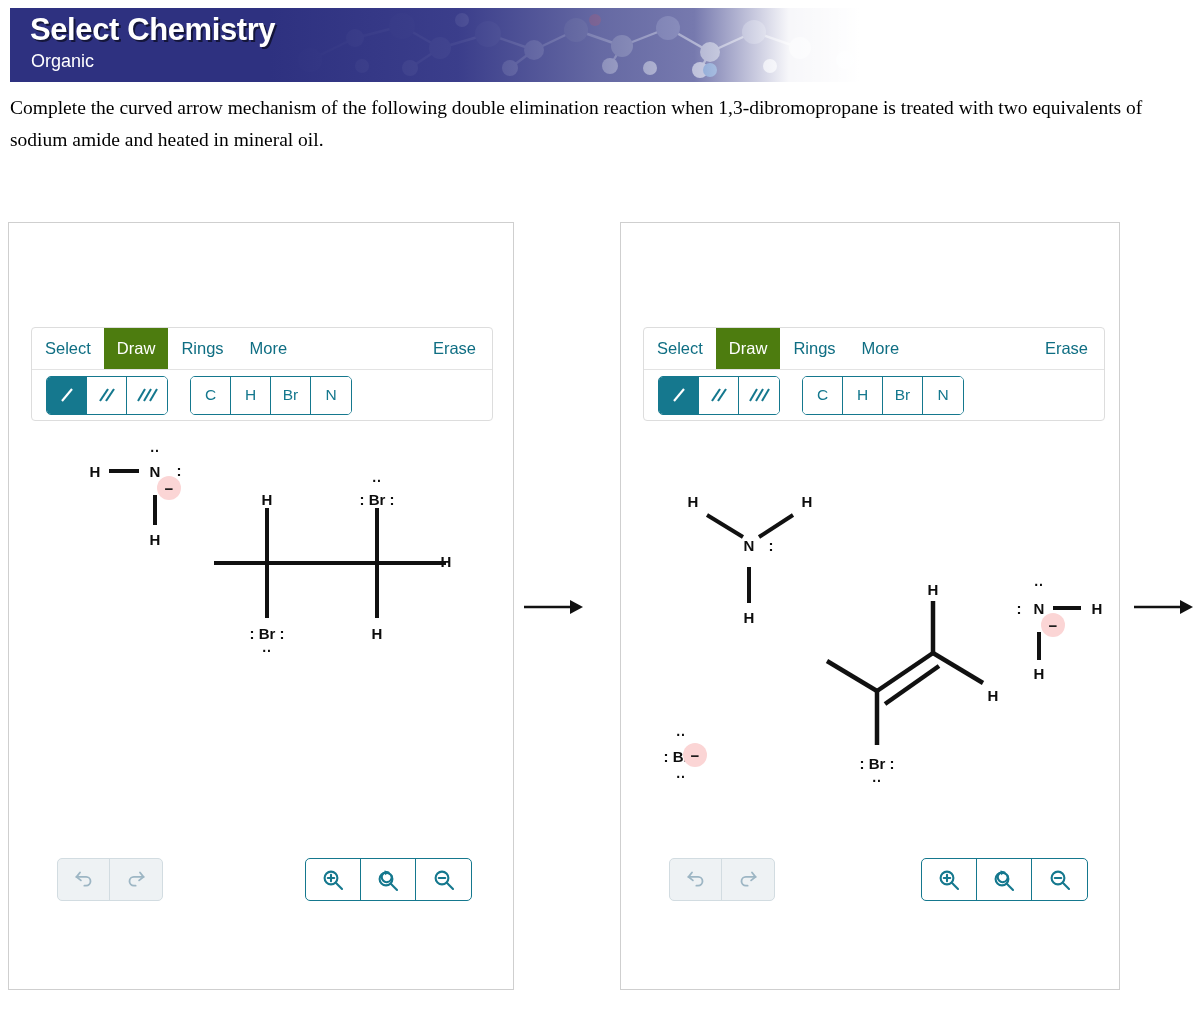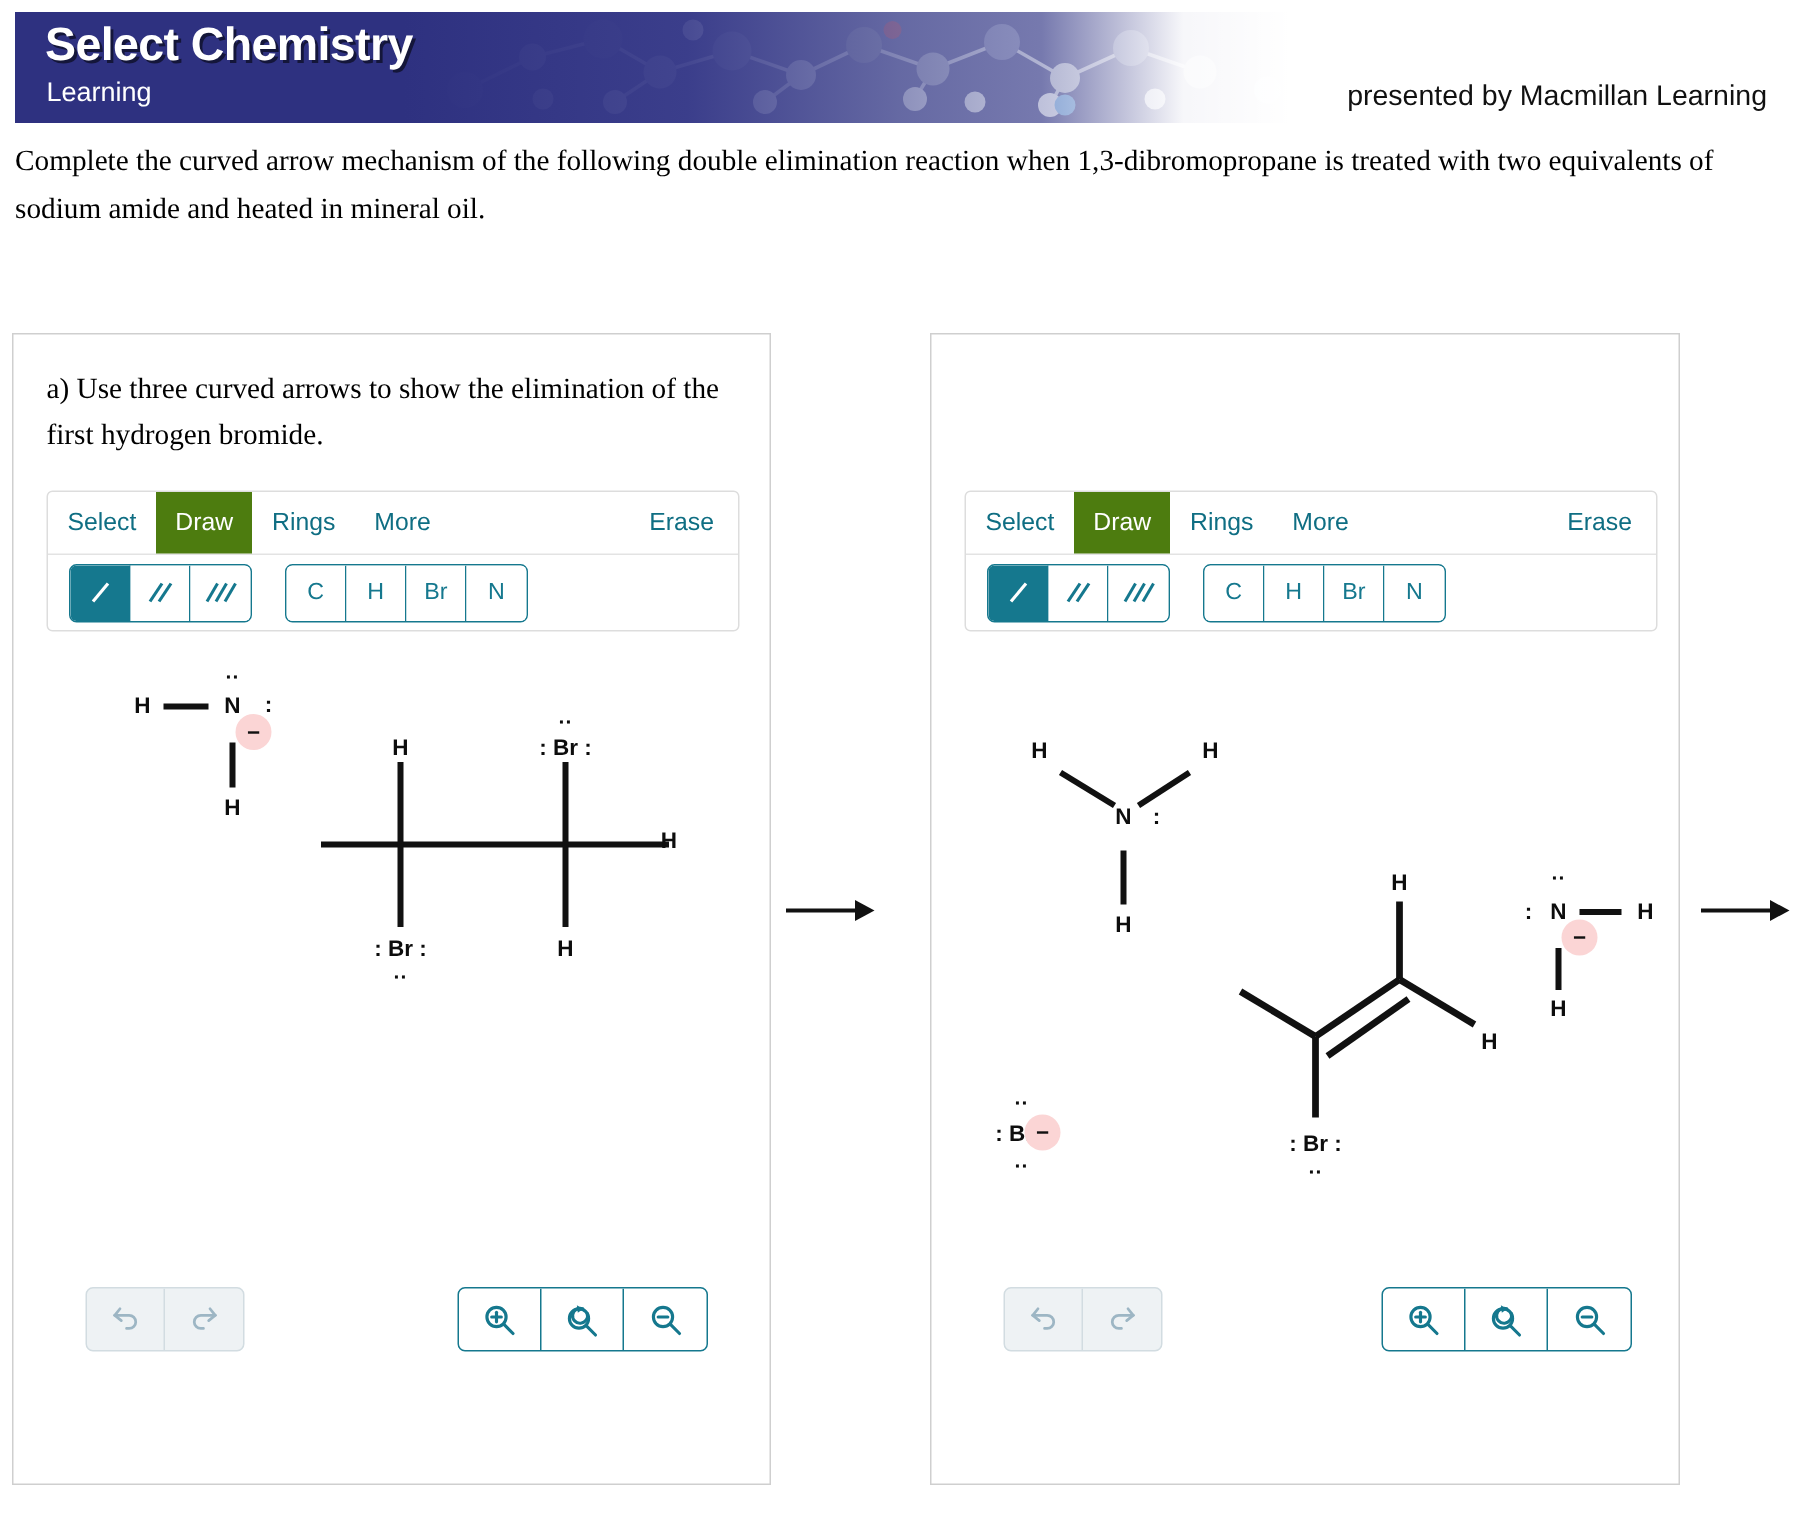--- a/index.html
+++ b/index.html
@@ -212,28 +212,26 @@
         <circle cx="452" cy="12" r="7" fill="#d6d8e8"></circle>
       <circle cx="640" cy="60" r="7" fill="#c9ccdf"></circle>
         <circle cx="760" cy="58" r="7" fill="#d2d4e6"></circle>
       <circle cx="585" cy="12" r="6" fill="#8e2146"></circle>
       <circle cx="700" cy="62" r="7" fill="#5a8fd0"></circle>
       <circle cx="835" cy="52" r="9" fill="#7ea5dc"></circle>
     </g>
   </svg>
   <div class="banner-fade"></div>
   <div class="banner-title">Select Chemistry</div>
-  <div class="banner-sub">Learning</div>
-  <div class="banner-presented">presented by Macmillan Learning</div>
+  <div class="banner-sub">Organic</div>
 </div>
 
 <div class="prompt">Complete the curved arrow mechanism of the following double elimination reaction when 1,3-dibromopropane is treated with two equivalents of sodium amide and heated in mineral oil.</div>
 
 <div class="panel" id="panel-a">
-  <div class="panel-q">a) Use three curved arrows to show the elimination of the first hydrogen bromide.</div>
 
   <div class="tool-card">
     <div class="tool-row-top">
       <div class="tool-tab">Select</div>
       <div class="tool-tab active">Draw</div>
       <div class="tool-tab">Rings</div>
       <div class="tool-tab">More</div>
       <div class="tool-spacer"></div>
       <div class="tool-erase">Erase</div>
     </div>

